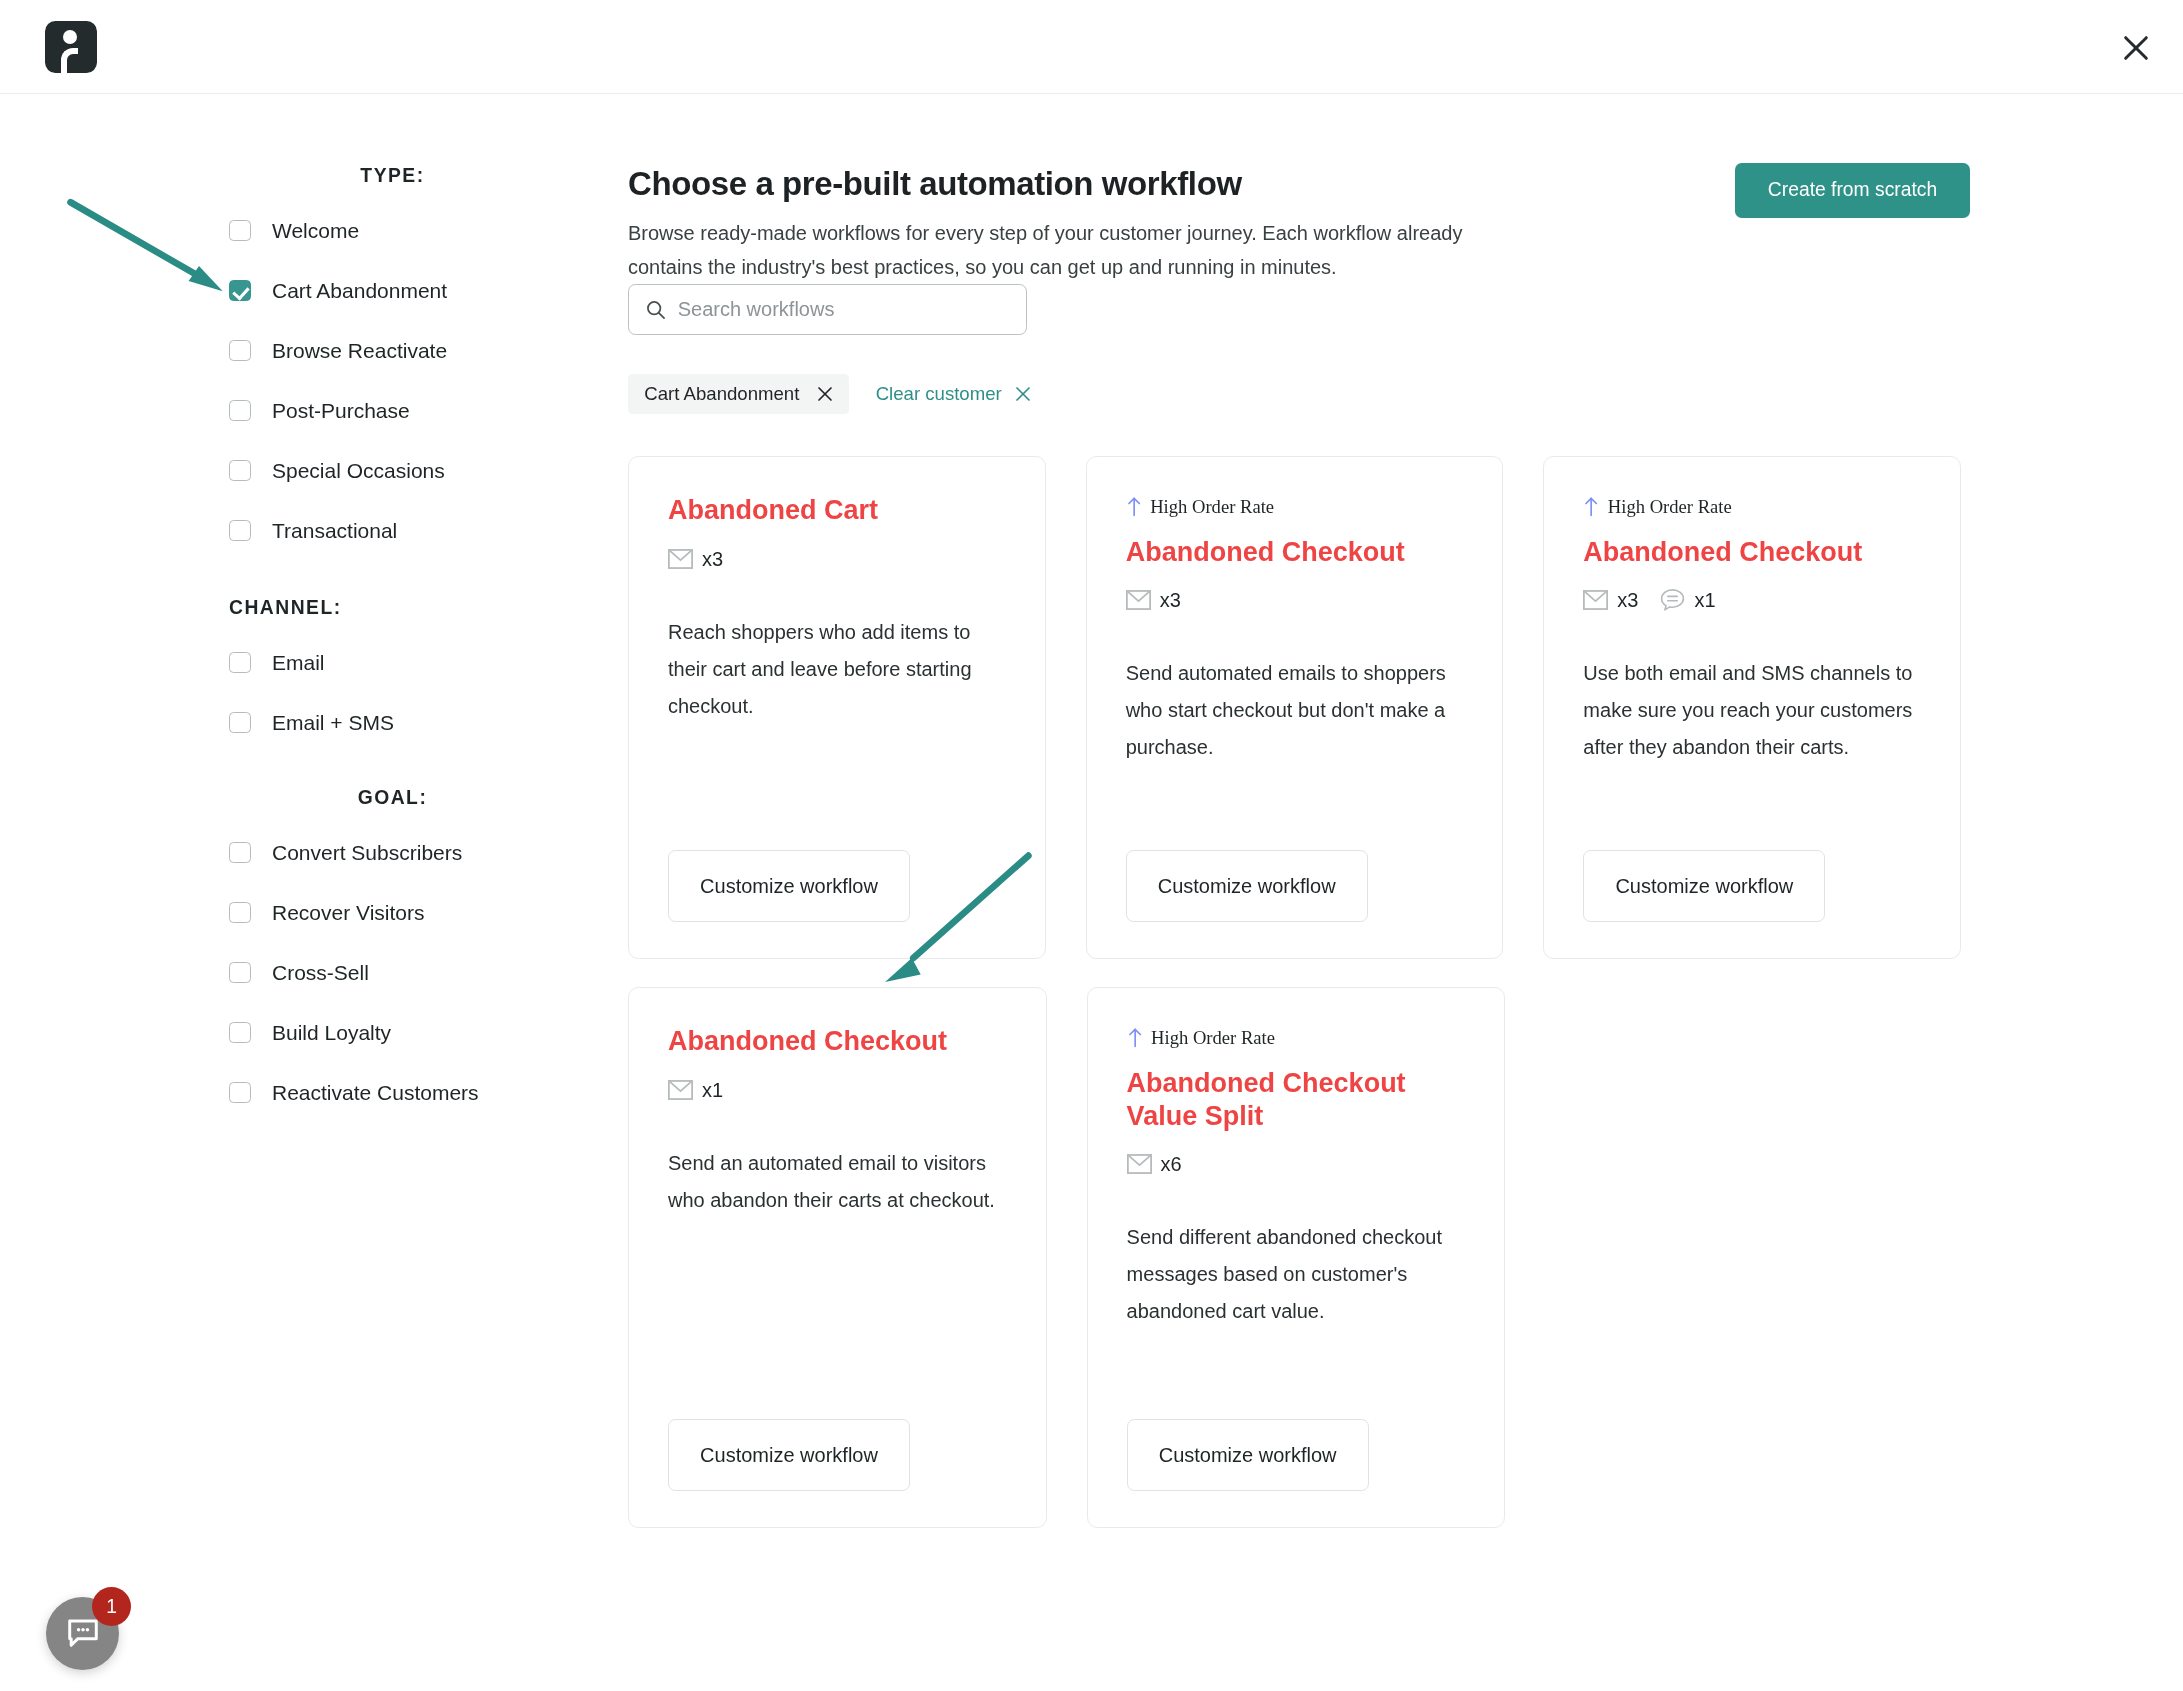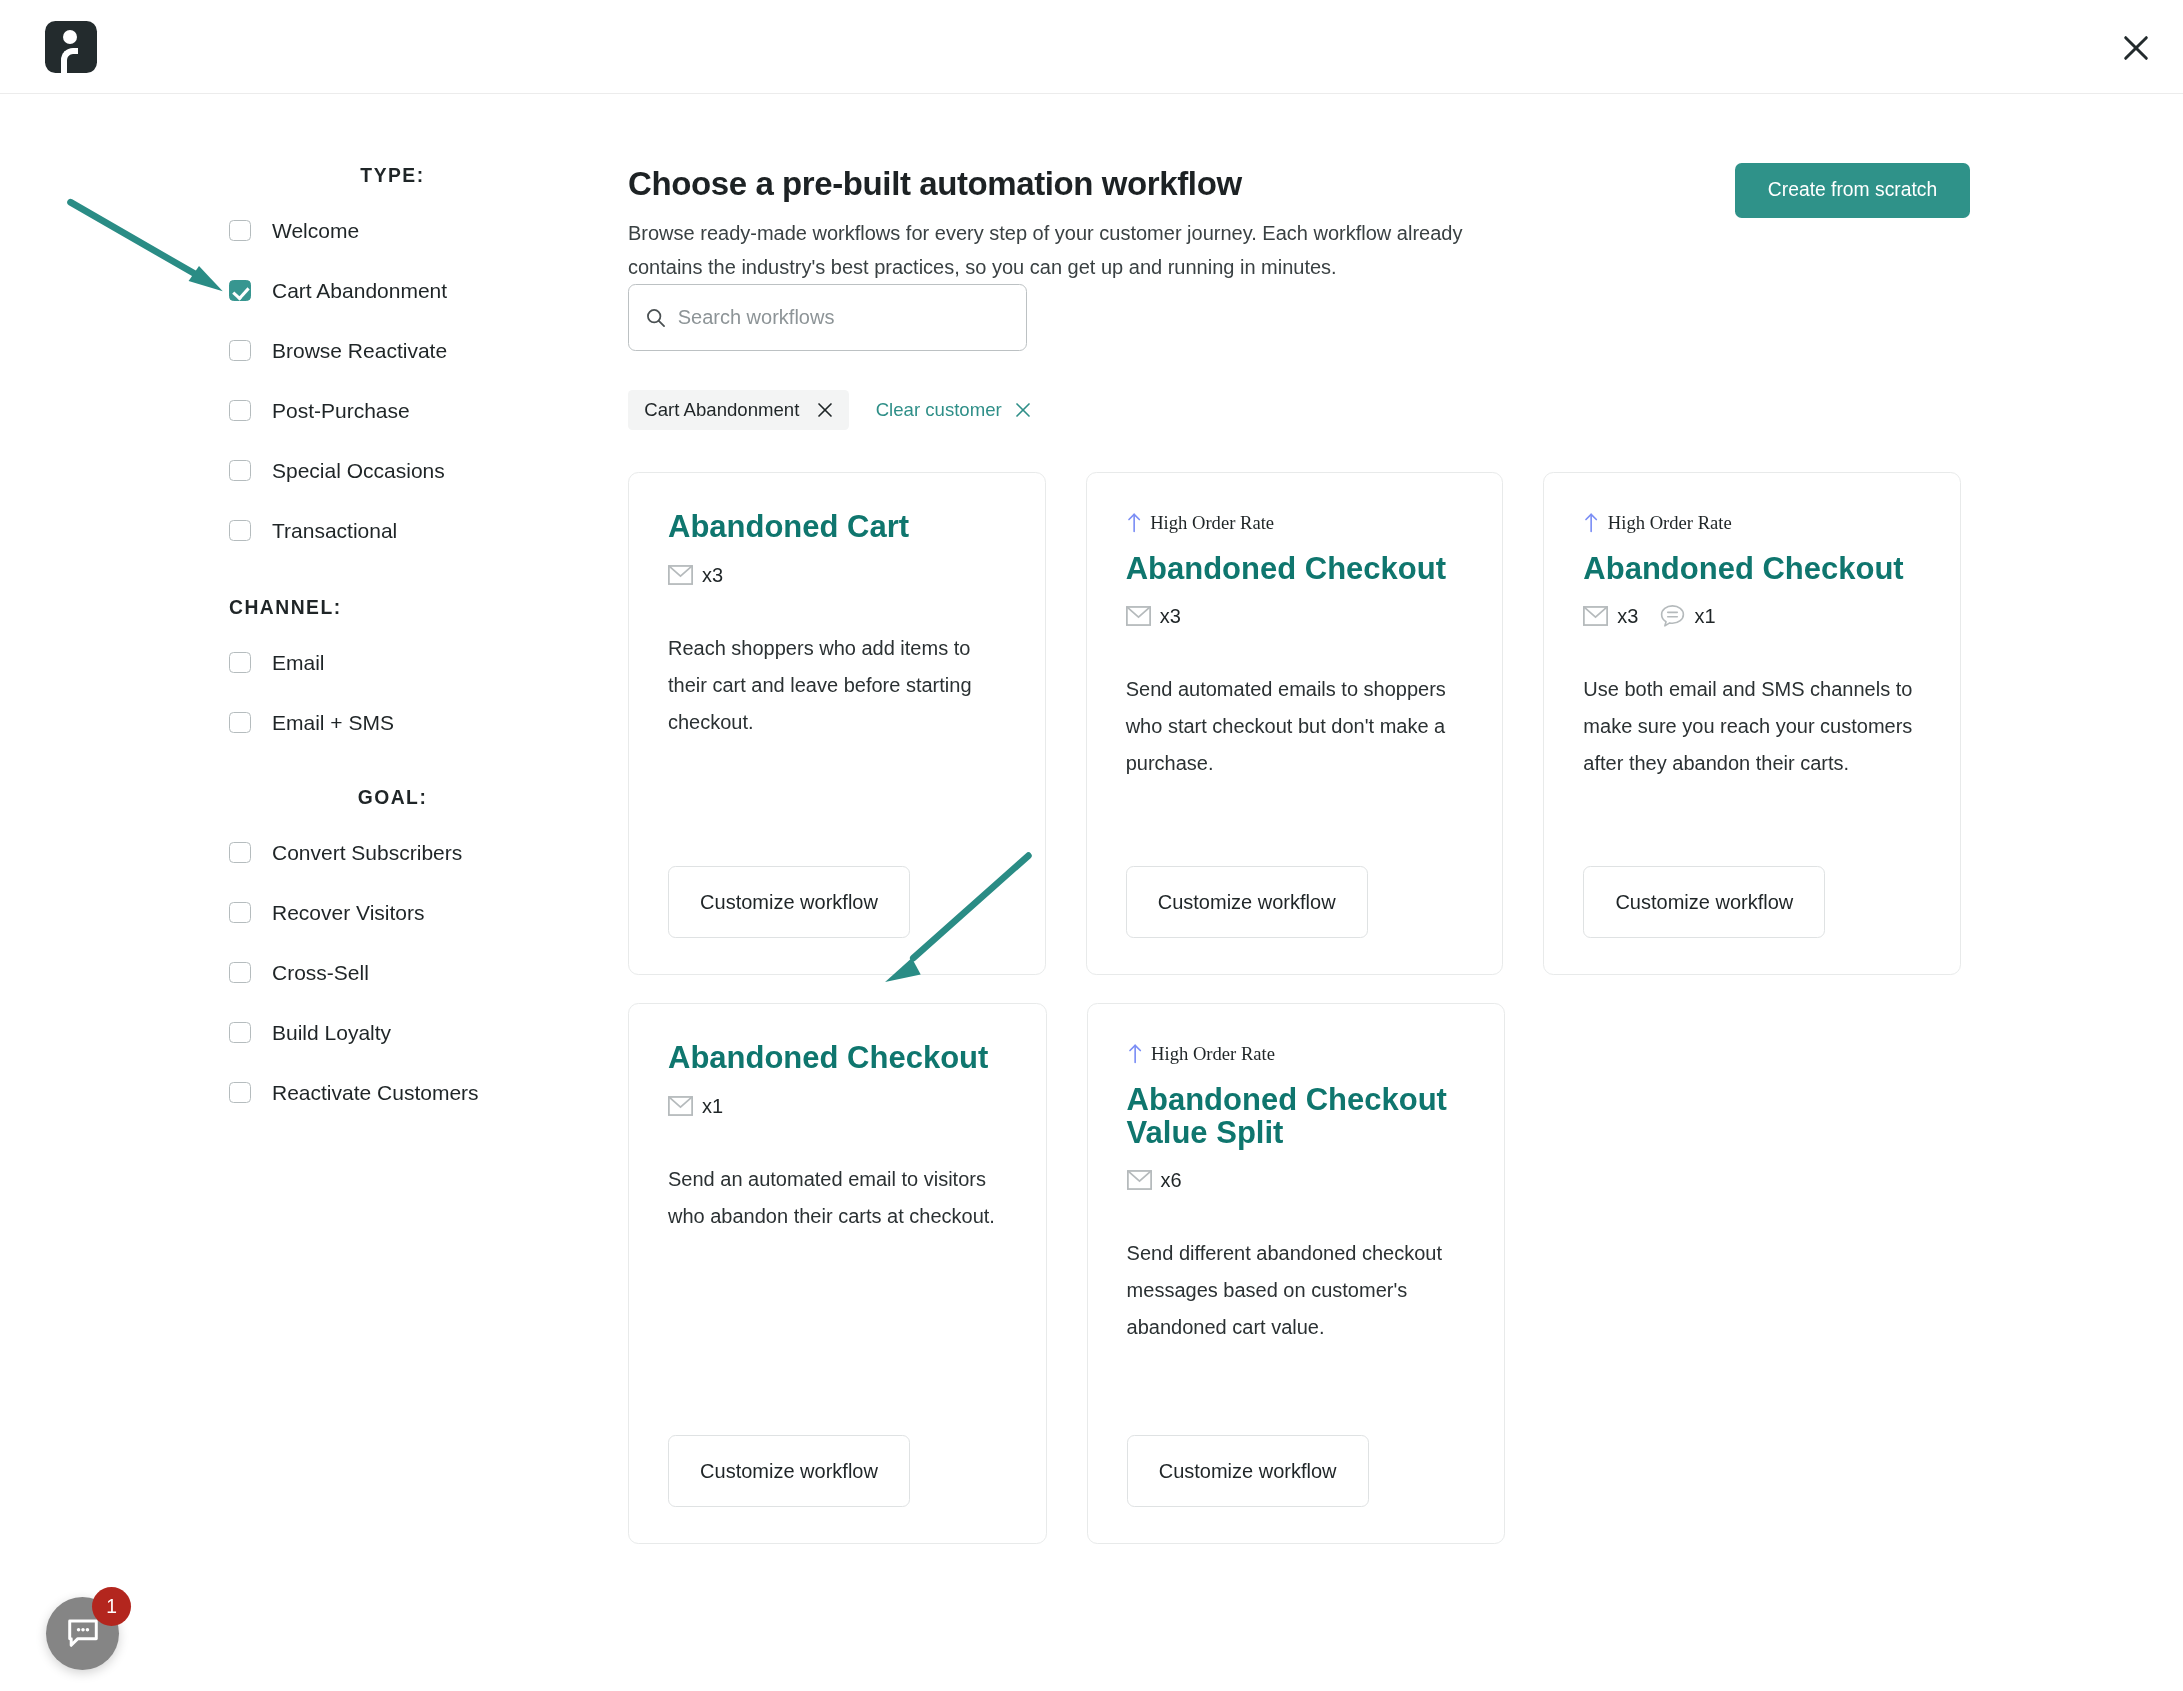--- a/index.html
+++ b/index.html
@@ -84,21 +84,21 @@
     position: absolute; left: 1107px; top: -2.2px;
     width: 235px; height: 55px;
     background: #2f9289; color: #fff;
     border: none; border-radius: 6.7px;
     font-family: "Liberation Sans", sans-serif;
     font-size: 19.3px; cursor: pointer;
     display: flex; align-items: center; justify-content: center;
   }
 
   .search-wrap {
-    position: relative; width: 399px; height: 67px;
+    position: relative; width: 399px; height: 51px;
     border: 1.5px solid #bcc1c3; border-radius: 7.4px;
     display: flex; align-items: center; margin-bottom: 39px;
   }
   .search-icon { margin-left: 16.3px; margin-right: 10.4px; flex: 0 0 auto; display:flex; }
   .search-input {
     border: none; outline: none; background: transparent;
     font-family: "Liberation Sans", sans-serif;
     font-size: 20px; color: #1f2527; width: 312px; height: 45px;
   }
   .search-input::placeholder { color: #8d9497; }
@@ -124,21 +124,21 @@
     width: 431px; min-height: 503px;
     border: 1.5px solid #e8eaea; border-radius: 10.4px;
     background: #fff; padding: 37px 39px 0 39px;
     display: flex; flex-direction: column; position: relative;
   }
   .card.tall { min-height: 541px; }
   .badge { display: flex; align-items: center; height: 25px; margin-bottom: 16.3px; font-family: Liberation Serif, serif; }
   .badge-arrow { margin-right: 8.2px; display: flex; }
   .badge-text { font-size: 18.6px; color: #1f2527; }
   .card-title {
-    font-size: 31px; font-weight: 700; color: #0f766e;
+    font-size: 27px; font-weight: 700; color: #ef4444;
     line-height: 33px; margin-bottom: 16.3px;
   }
   .chan-row { display: flex; align-items: center; height: 31px; margin-bottom: 39px; }
   .chan { display: flex; align-items: center; margin-right: 22px; }
   .chan-icon { display: flex; margin-right: 9px; }
   .chan-count { font-size: 20px; color: #1f2527; }
   .card-desc {
     font-size: 20px; line-height: 37px; color: #2b3133;
     flex: 1 1 auto;
   }

